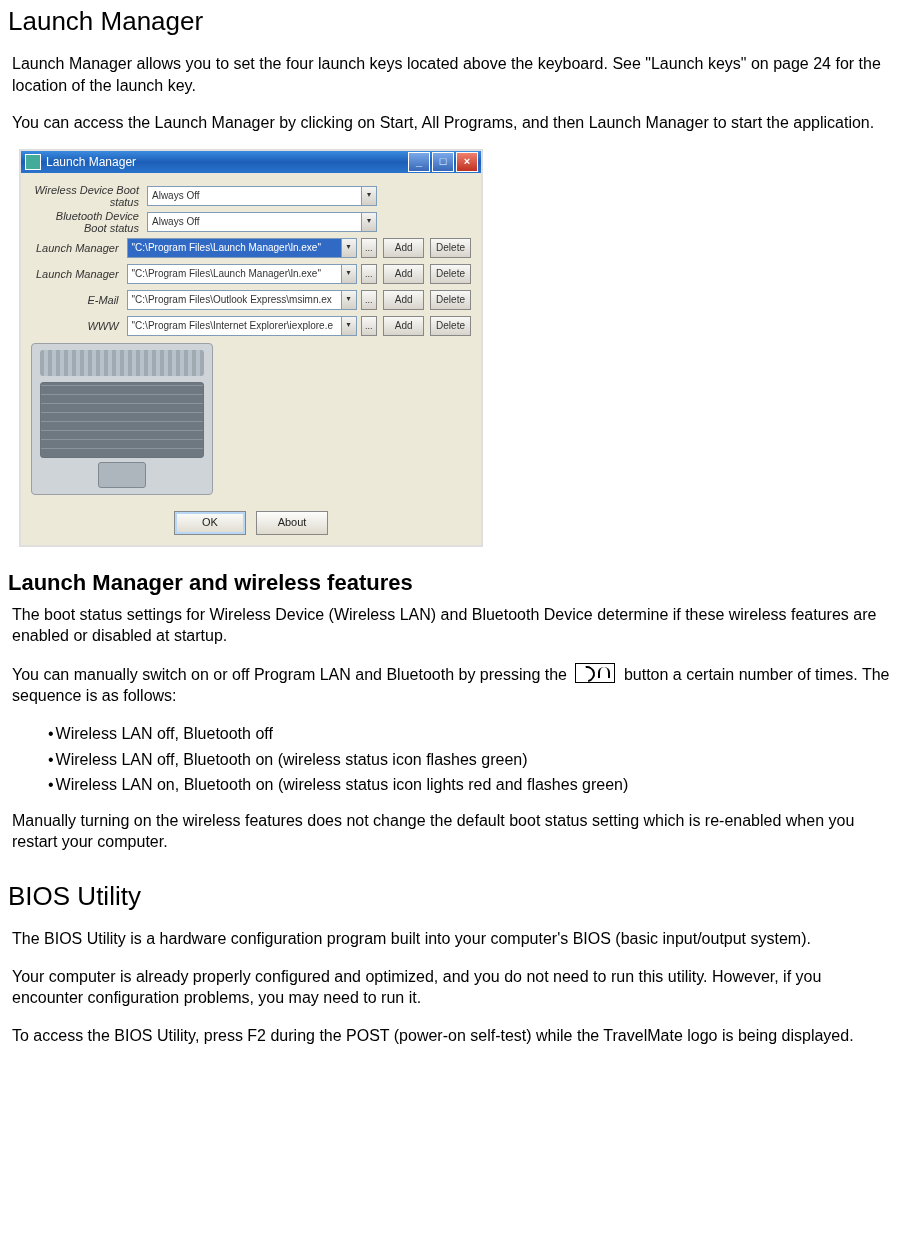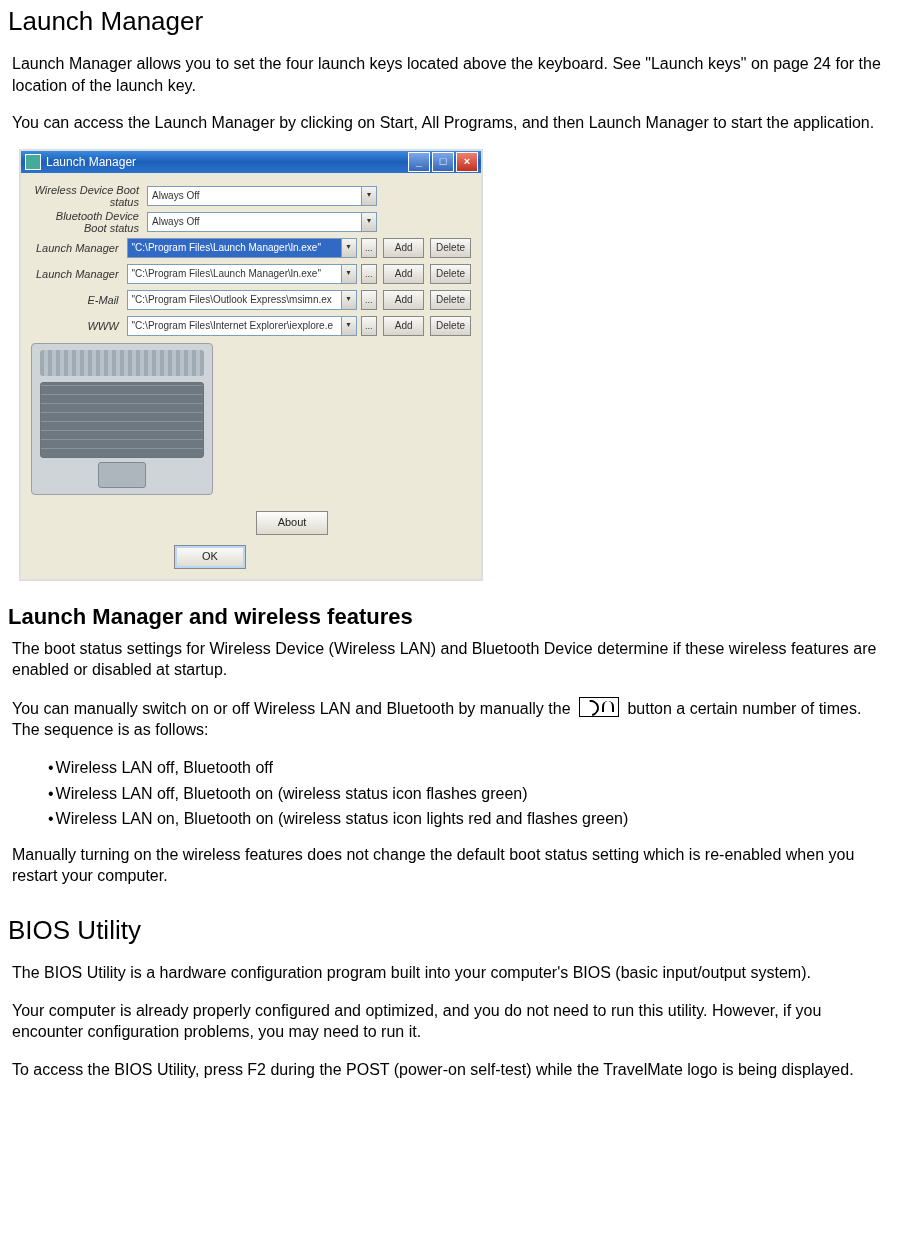--- a/index.html
+++ b/index.html
@@ -157,21 +157,21 @@
     display: flex; justify-content: center; gap: 10px;
     margin-top: 16px;
   }
   .bigbtn {
     width: 70px; height: 22px;
     border: 1px solid #888;
     background: linear-gradient(#fdfdfc,#dedace);
     font-size: 11px; color:#222;
     display:flex;align-items:center;justify-content:center;
   }
-  .bigbtn.hl { box-shadow: 0 0 0 2px #b8d6f5 inset; margin-top: 34px; }
+  .bigbtn.hl { box-shadow: 0 0 0 2px #b8d6f5 inset; }
 
   .wireless-icon {
     display: inline-block;
     width: 38px; height: 18px;
     background: #fff;
     border: 1px solid #000;
     vertical-align: text-bottom;
     margin: 0 4px;
     position: relative;
     font-size: 10px;
@@ -265,21 +265,21 @@
       <div class="bigbtn">About</div>
     </div>
   </div>
 </div>
 
 <h2 class="sub">Launch Manager and wireless features</h2>
 
 <p>The boot status settings for Wireless Device (Wireless LAN) and Bluetooth Device determine if these wireless features are enabled or disabled at startup.</p>
 
 <p>
-  <span>You can manually switch on or off Wireless LAN and Bluetooth by manually the </span><span class="wireless-icon"></span><span> button a certain number of times. The sequence is as follows:</span>
+  <span>You can manually switch on or off Program LAN and Bluetooth by pressing the </span><span class="wireless-icon"></span><span> button a certain number of times. The sequence is as follows:</span>
 </p>
 
 <ul class="seq">
   <li>Wireless LAN off, Bluetooth off</li>
   <li>Wireless LAN off, Bluetooth on (wireless status icon flashes green)</li>
   <li>Wireless LAN on, Bluetooth on (wireless status icon lights red and flashes green)</li>
 </ul>
 
 <p>Manually turning on the wireless features does not change the default boot status setting which is re-enabled when you restart your computer.</p>
 

